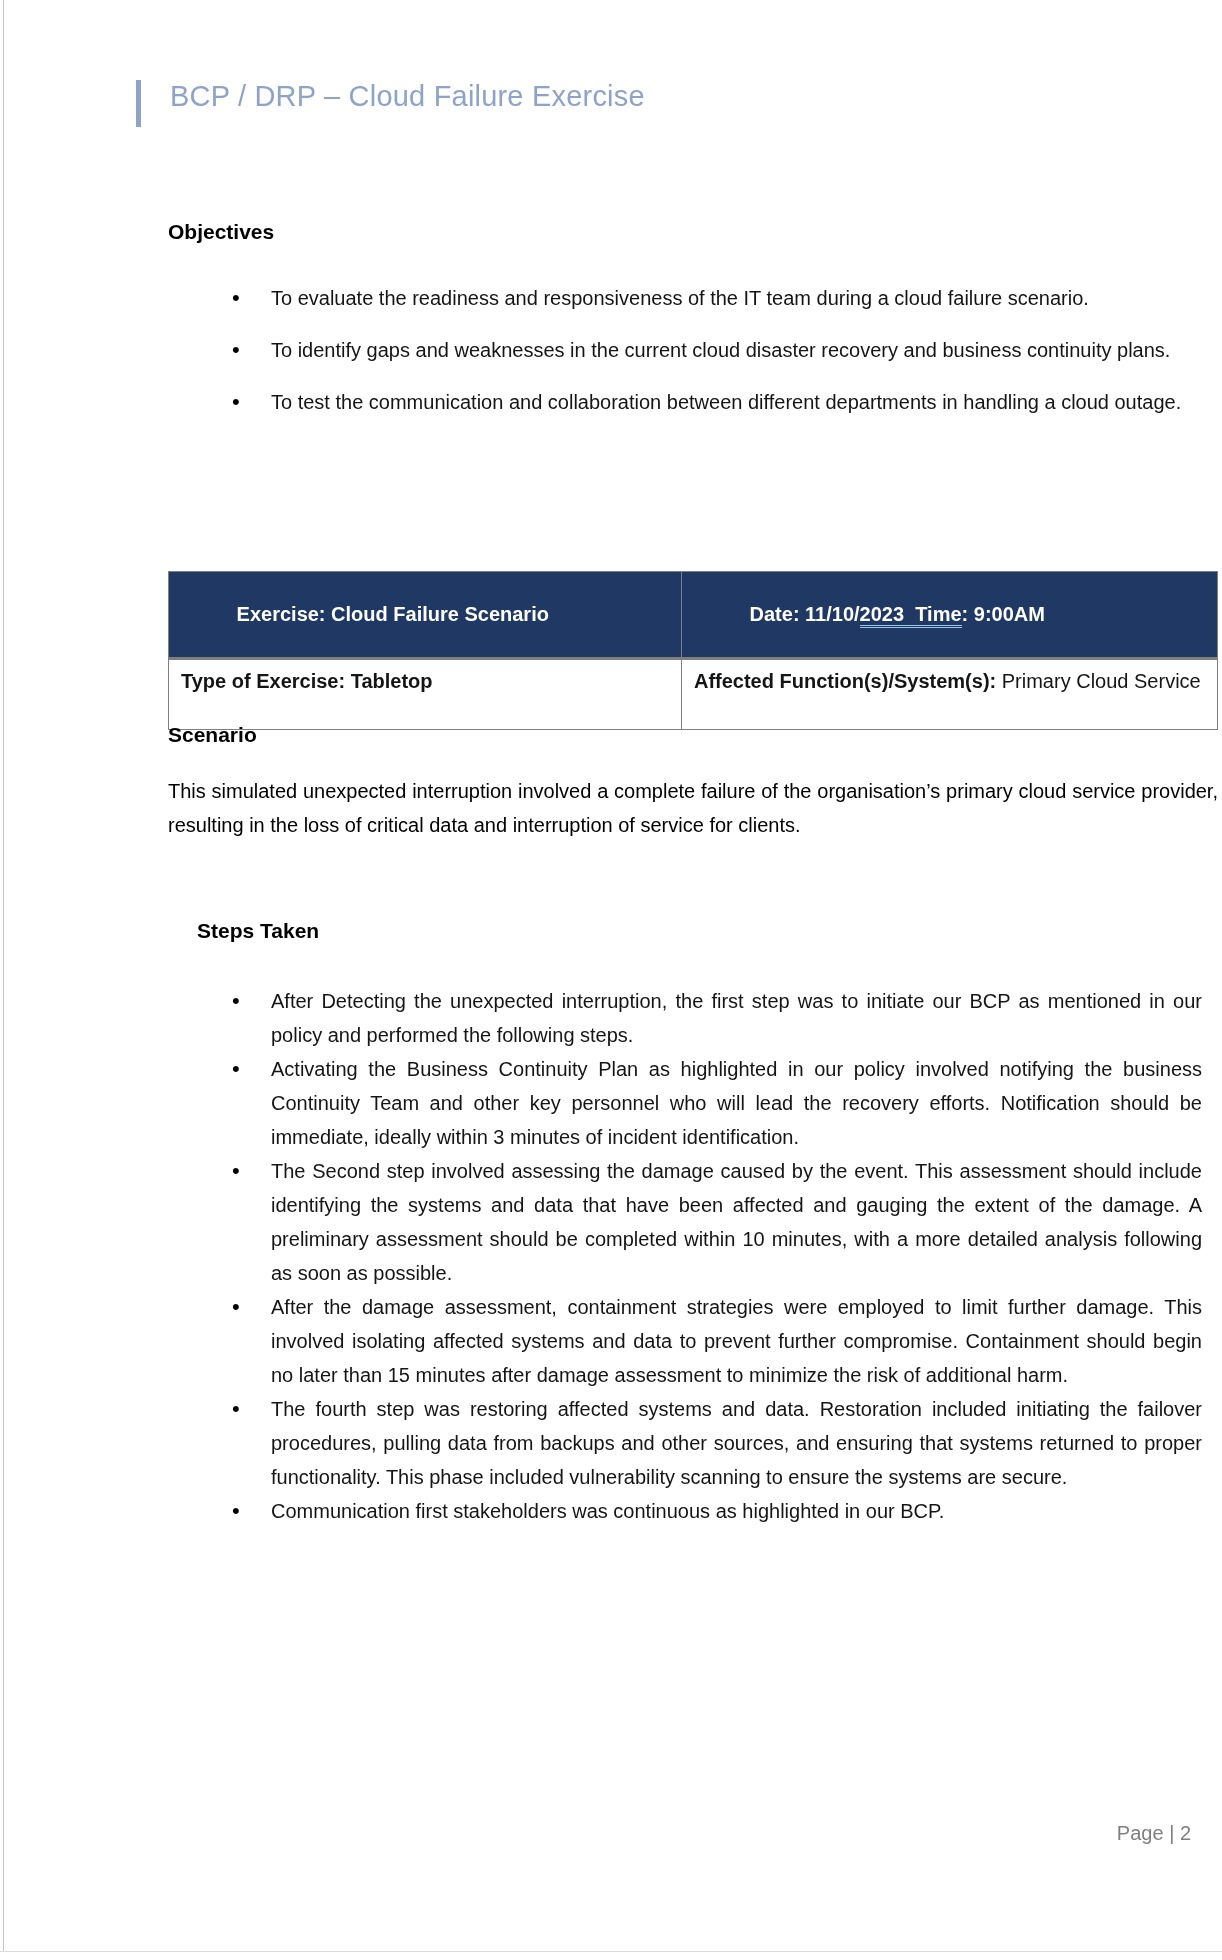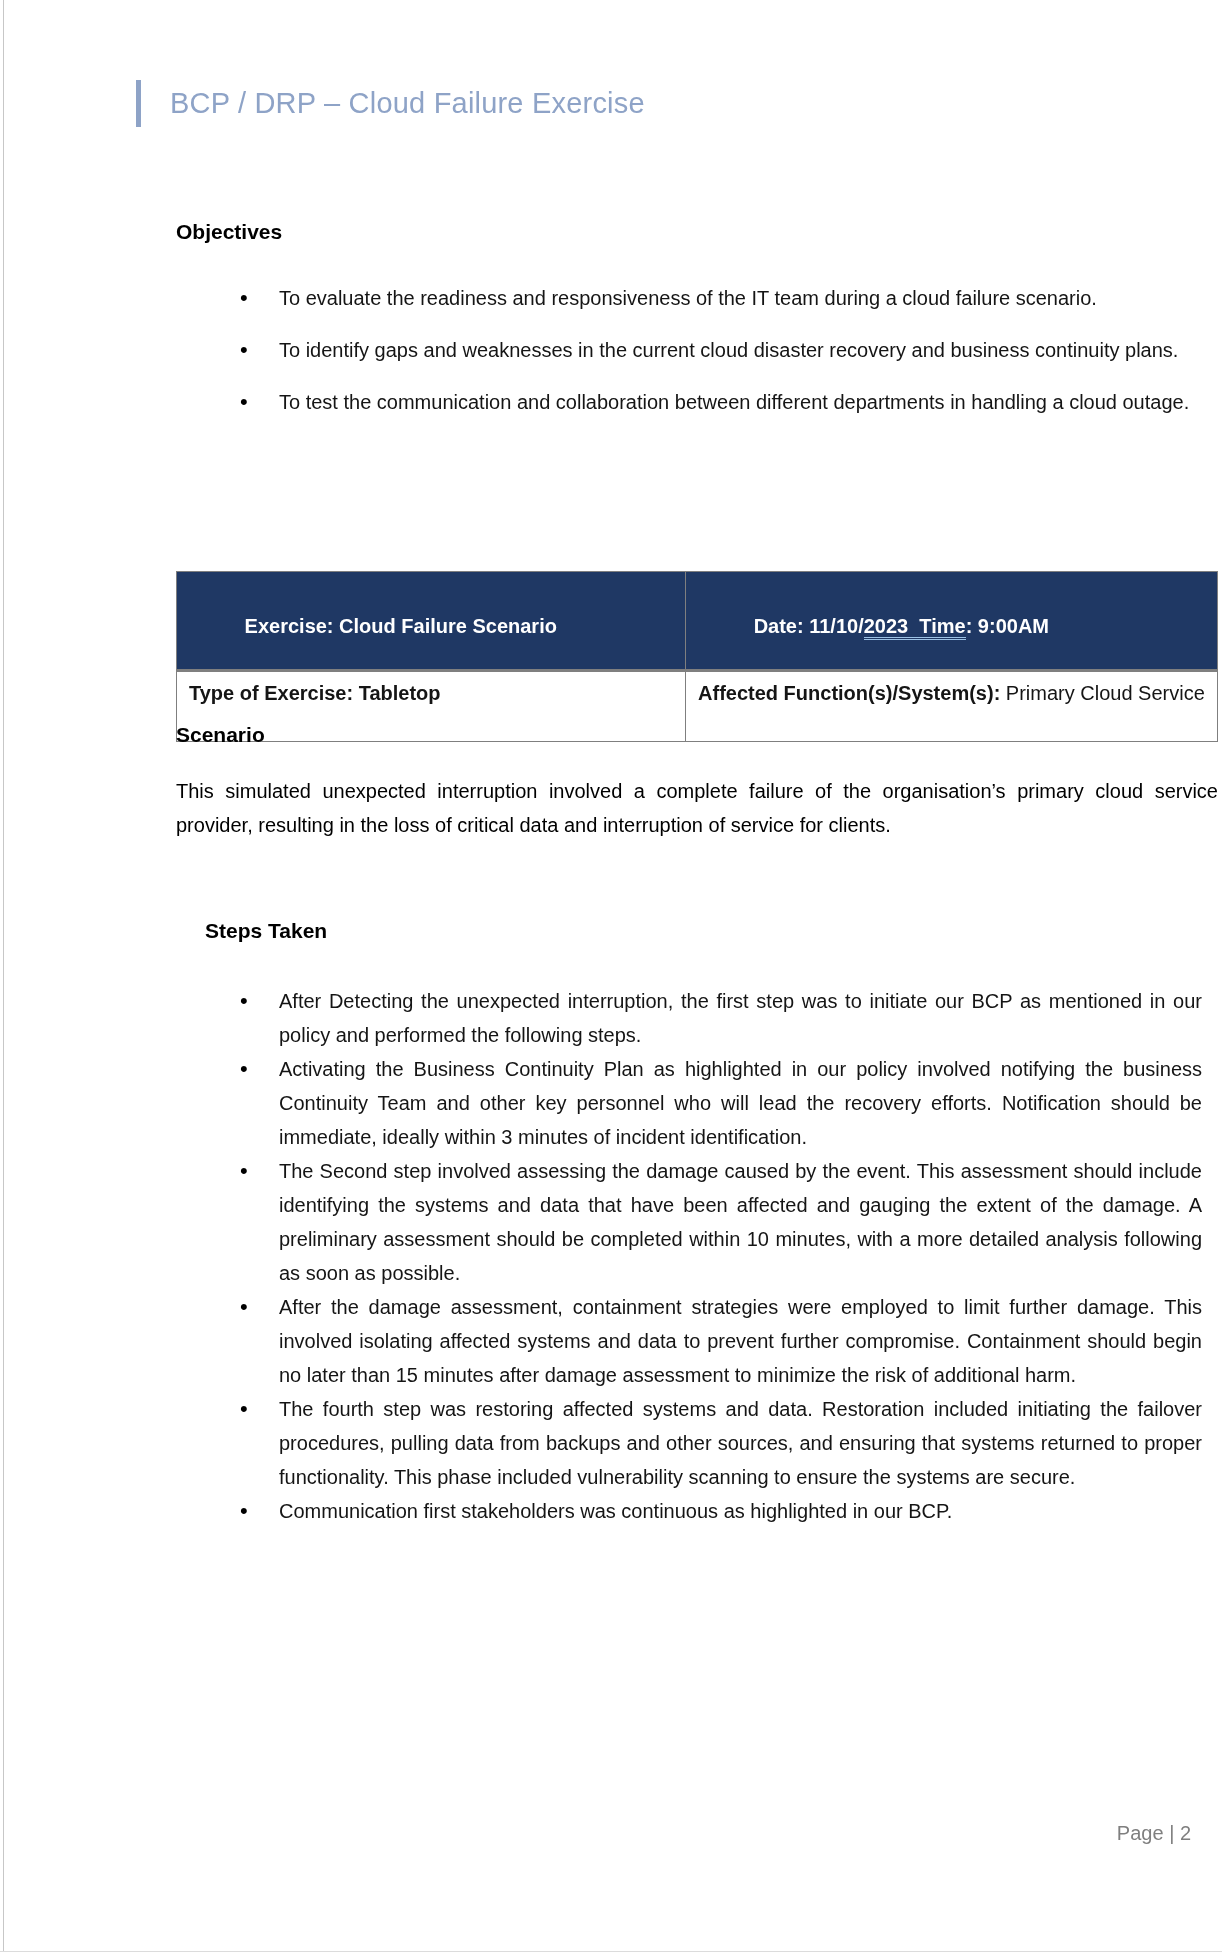--- a/index.html
+++ b/index.html
@@ -28,39 +28,38 @@
     left: 0; right: 0; bottom: 8px;
     height: 1px;
     background: #dcdcdc;
   }
 
   
   .title-row {
     position: absolute;
     top: 80px; left: 136px; right: 4px;
     display: flex;
-    align-items: center;
   }
   .title-bar {
     width: 5px;
     height: 47px;
     background: var(--title-accent, #8ea3c7);
     flex: 0 0 auto;
   }
   .doc-title {
     margin-left: 29px;
     font-size: 29px;
     font-weight: 400;
     color: var(--title-accent, #8ea3c7);
     letter-spacing: 0.2px;
     white-space: nowrap;
   }
 
   
-  .abs { position: absolute; left: 176px; right: 4px; }
+  .abs { position: absolute; left: 168px; right: 4px; }
   .h2 {
     font-size: 21px;
     font-weight: 700;
     color: #000000;
     line-height: 26px;
   }
   .body-text {
     font-size: 20px;
     line-height: 34px;
     color: #000000;
@@ -96,21 +95,21 @@
     border-collapse: collapse;
     width: 100%;
     table-layout: fixed;
   }
   table.exercise col.c1 { width: 48.9%; }
   table.exercise col.c2 { width: 51.1%; }
   table.exercise td {
     border: 1px solid var(--table-border, #7f7f7f);
     font-size: 20px;
     vertical-align: top;
-    padding: 15px 12px 4px 12px;
+    padding: 3px 12px 4px 12px;
   }
   table.exercise tr.hdr td {
     background: var(--table-header-bg, #1f3864);
     color: #ffffff;
     font-weight: 700;
     border-bottom: 3px solid var(--table-border, #7f7f7f);
     height: 26px;
     line-height: 26px;
     white-space: pre-wrap;
   }

